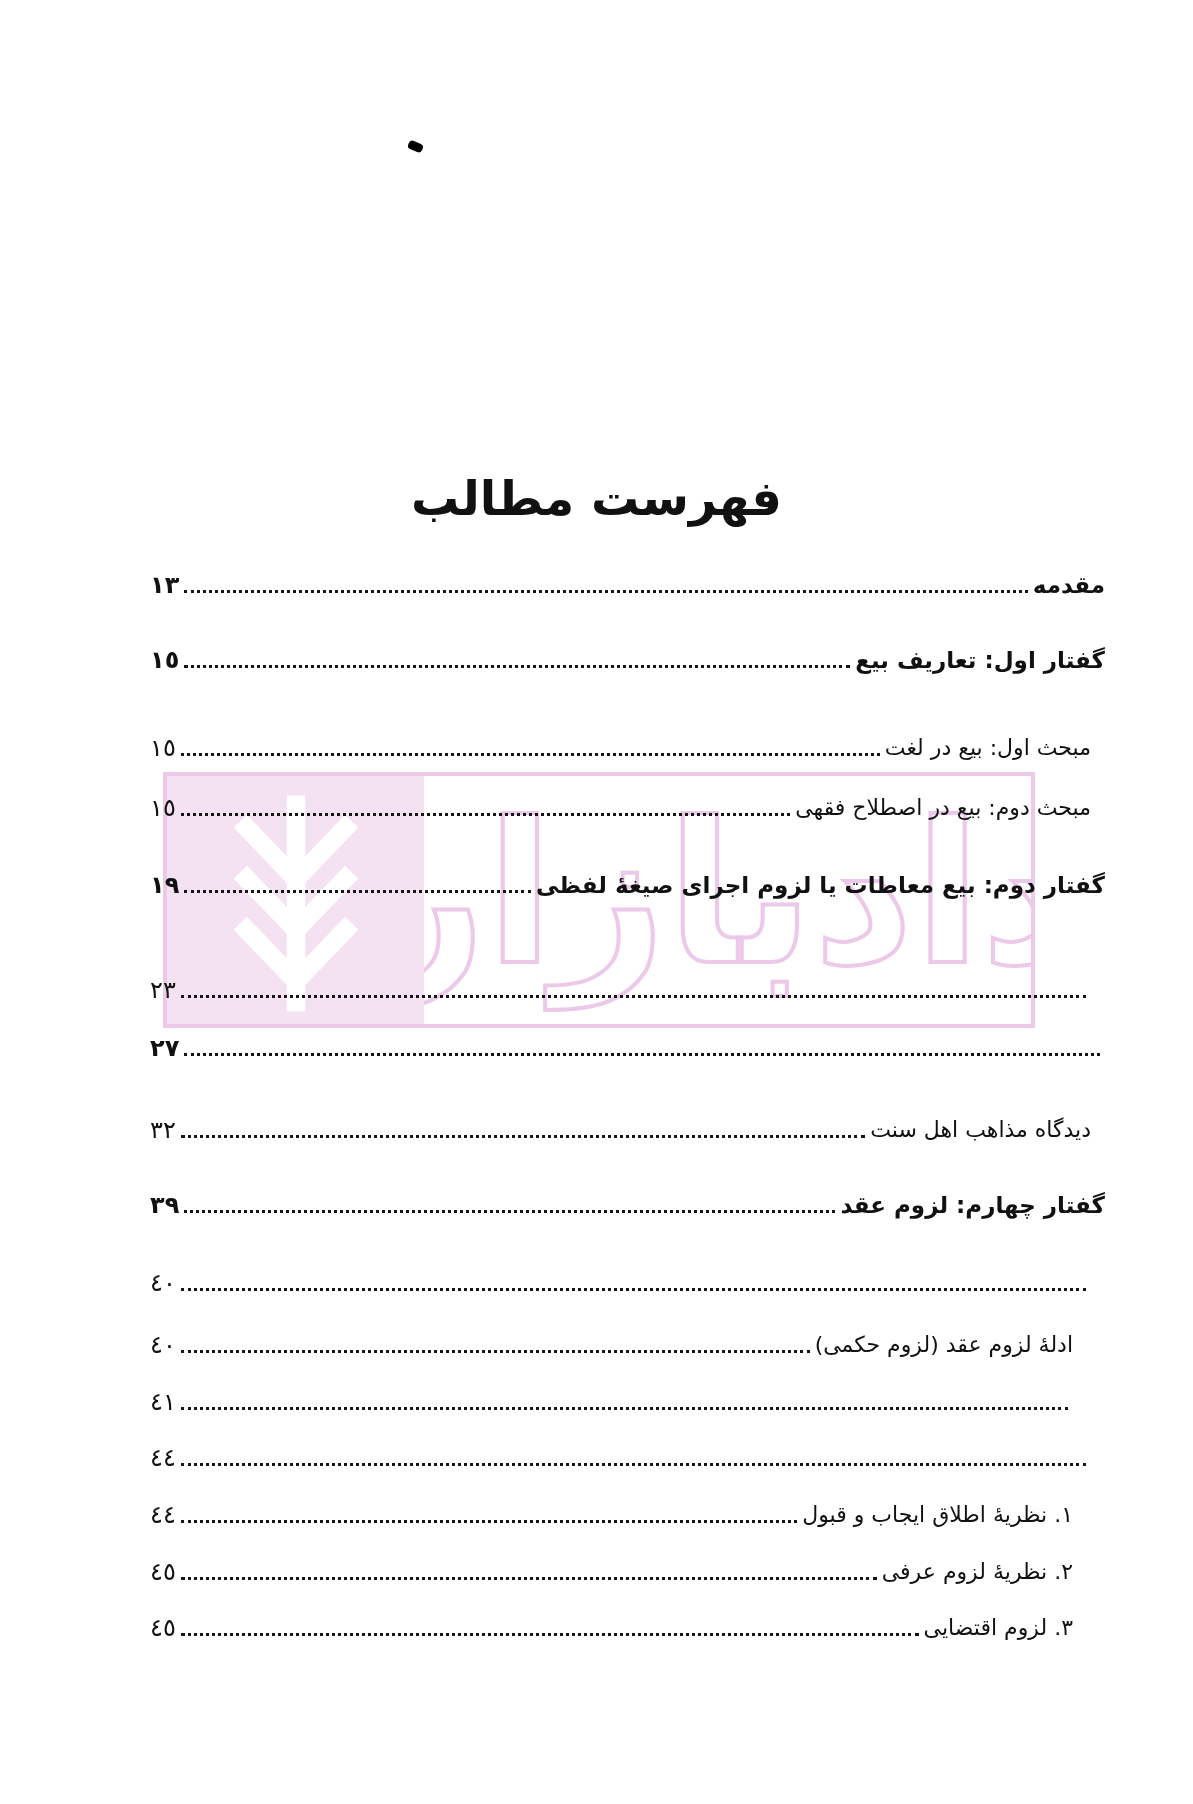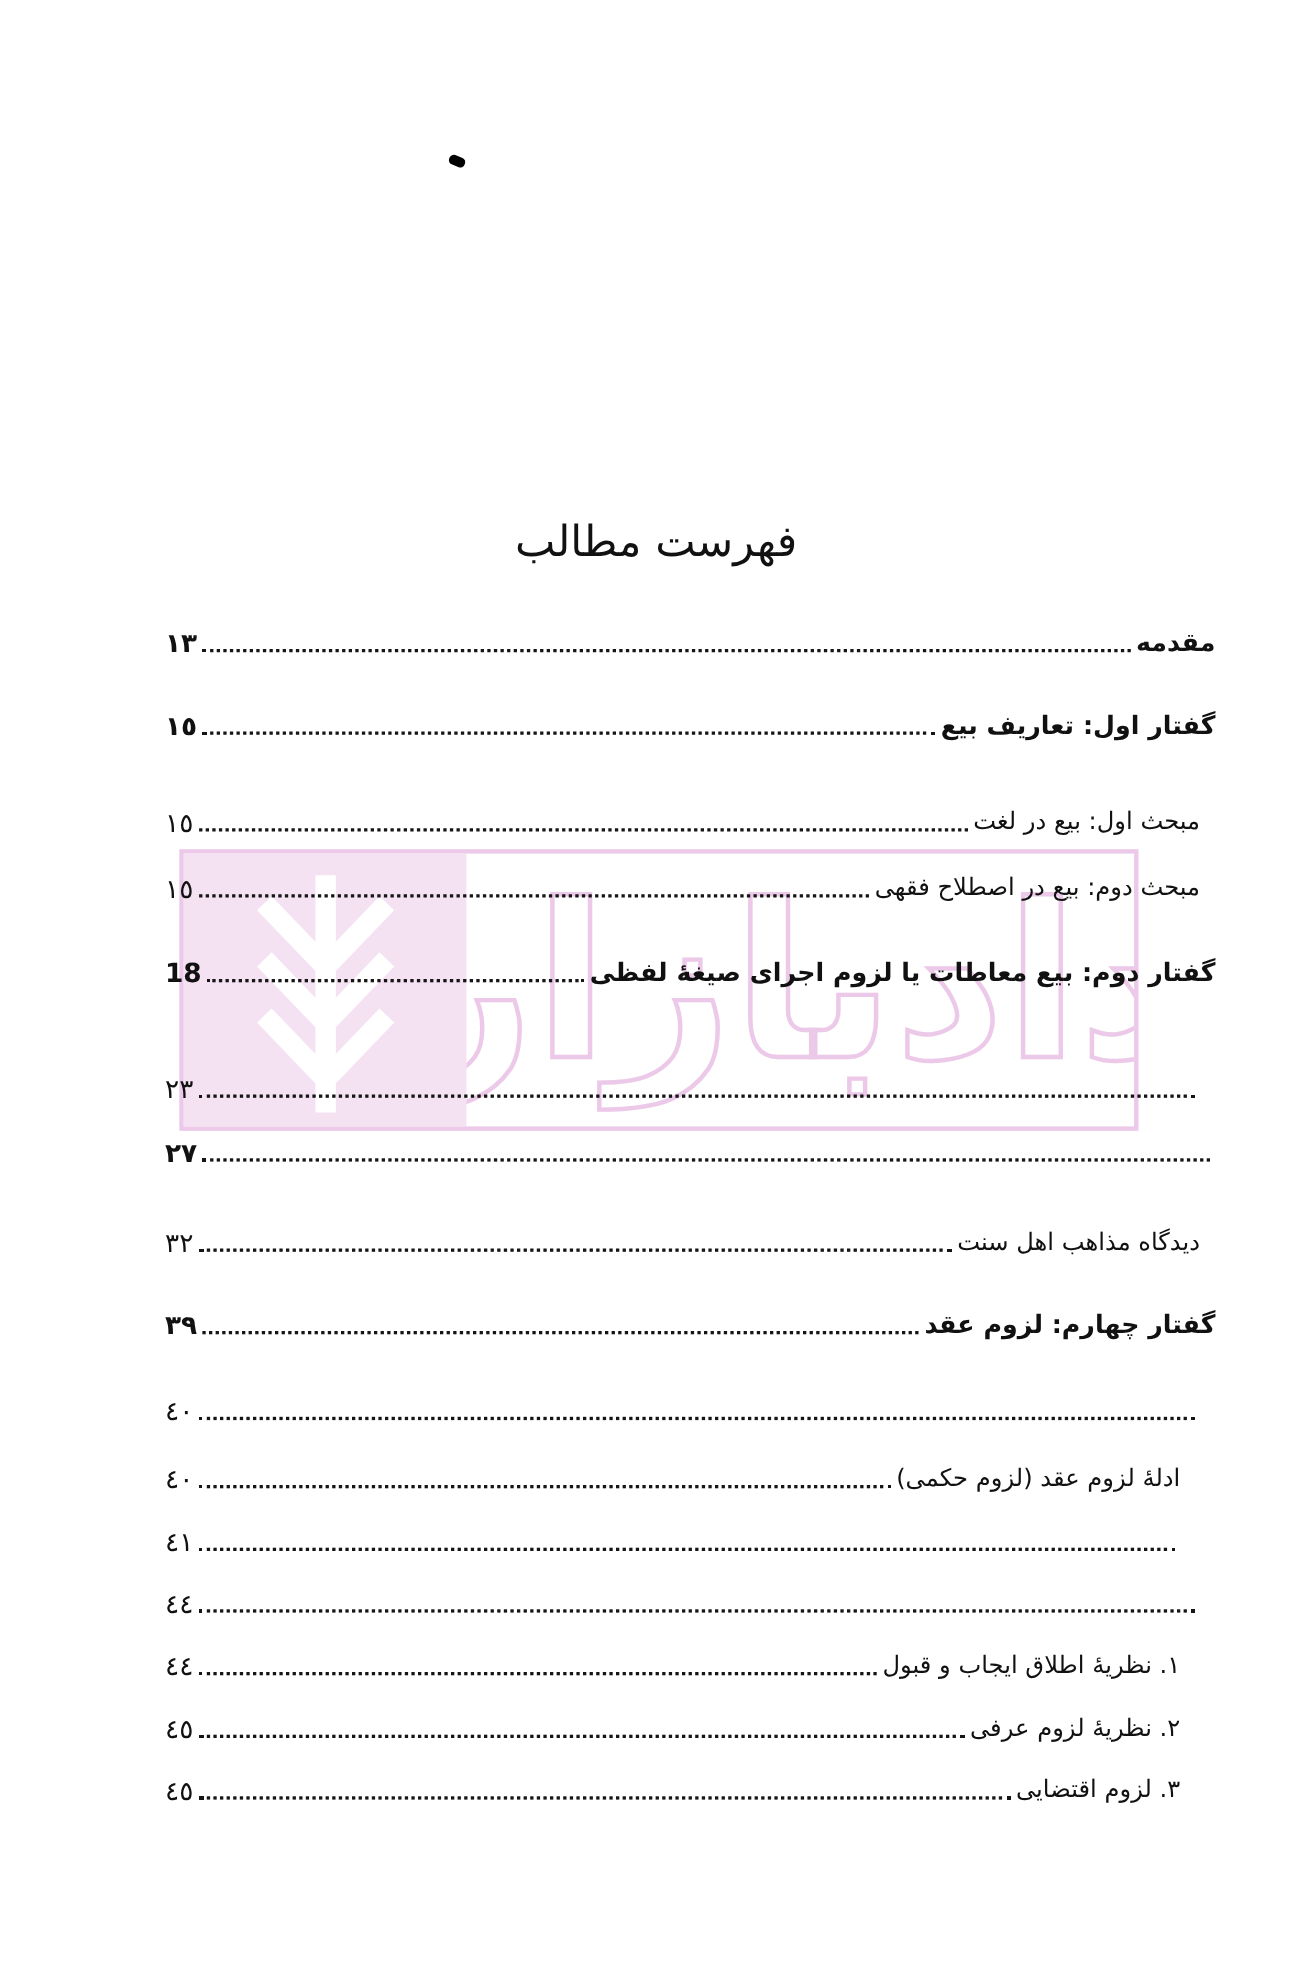--- a/index.html
+++ b/index.html
@@ -48,21 +48,21 @@
     color:transparent;
     -webkit-text-stroke:4px #ecc9e8;
     white-space:nowrap;
     transform:translateY(-6px);
   }
 
   
   .toc-title{
     position:absolute;left:0;right:0;top:470px;
     text-align:center;
-    font-size:39px;font-weight:normal;
+    font-size:48px;font-weight:bold;
     z-index:2;
   }
   .toc{position:absolute;left:0;top:0;width:100%;height:100%;z-index:2;}
   .toc-row{
     position:absolute;left:150px;right:88px;
     display:flex;direction:rtl;align-items:flex-end;
     font-size:22px;line-height:34px;
   }
   .toc-row.bold{font-weight:bold;font-size:23px;}
   .toc-row.indent1{padding-right:14px;}
@@ -120,21 +120,21 @@
         <span class="toc-page">١٥</span>
       </div>
       <div class="toc-row indent1" style="top: 791px;">
         <span class="toc-label">مبحث دوم: بیع در اصطلاح فقهی</span>
         <span class="toc-leader"></span>
         <span class="toc-page">١٥</span>
       </div>
       <div class="toc-row bold " style="top: 868px;">
         <span class="toc-label">گفتار دوم: بیع معاطات یا لزوم اجرای صیغۀ لفظی</span>
         <span class="toc-leader"></span>
-        <span class="toc-page">18</span>
+        <span class="toc-page">١٩</span>
       </div>
       <div class="toc-row indent1" style="top: 973px;">
         <span class="toc-leader"></span>
         <span class="toc-page">٢٣</span>
       </div>
       <div class="toc-row bold " style="top: 1031px;">
         <span class="toc-leader"></span>
         <span class="toc-page">٢٧</span>
       </div>
       <div class="toc-row indent1" style="top: 1113px;">

